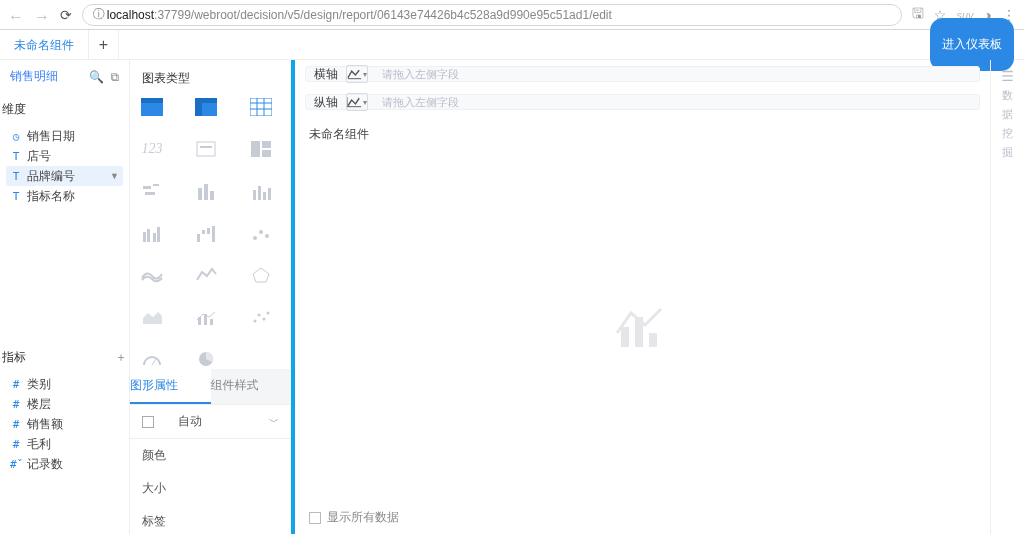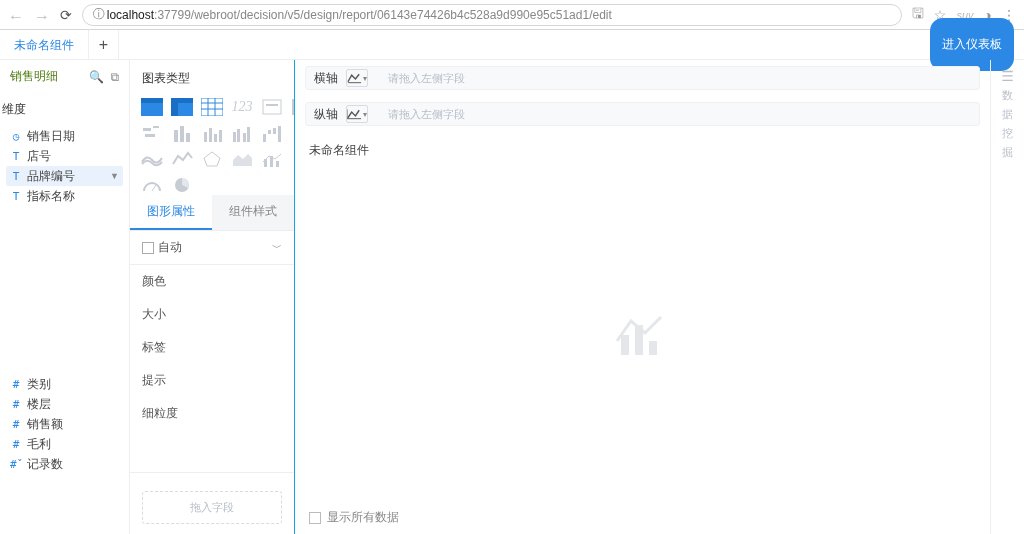--- a/index.html
+++ b/index.html
@@ -21,59 +21,59 @@
 .tab-btn{height:30px;line-height:30px;padding:0 14px;color:#2b88e4;border-right:1px solid #eee;font-size:12px}
 .add-btn{width:30px;height:30px;display:flex;align-items:center;justify-content:center;color:#555;font-size:16px;border-right:1px solid #eee;cursor:pointer}
 .right-btn{margin-left:auto;background:#2b88e4;color:#fff;padding:18px 12px;border-radius:13px;font-size:12px;cursor:pointer}
 
 
 .main{display:flex;height:474px}
 
 
 .col1{width:130px;border-right:1px solid #eee;display:flex;flex-direction:column}
 .col1 .hdr{display:flex;align-items:center;justify-content:space-between;padding:8px 10px}
-.hdr-title{color:#4d7c0f}
+.hdr-title{color:#3b82f6}
 .hdr-ico{display:flex;gap:6px;color:#888}
 .sect{padding:8px 2px;color:#333;font-weight:500;display:flex;align-items:center;justify-content:space-between}
 .dim-list,.met-list{padding:0 6px}
 .fld{display:flex;align-items:center;gap:5px;height:20px;padding:0 4px;color:#444;cursor:pointer;border-radius:2px}
 .fld.sel{background:#e9f2fc}
 .fld .ico{color:#2b88e4;font-family:monospace;font-size:11px;width:12px;text-align:center}
 .fld .caret{margin-left:auto;color:#888;font-size:9px}
 .spacer{flex:1}
 
 
-.col2{width:165px;border-right:1px solid #0ea5e9;display:flex;flex-direction:column;overflow:hidden}
+.col2{width:165px;border-right:4px solid #0ea5e9;display:flex;flex-direction:column;overflow:hidden}
 .c2-title{padding:10px 12px;color:#333}
-.chart-grid{padding:0 10px;display:grid;grid-template-columns:repeat(6,1fr);gap:6px}
+.chart-grid{padding:0 10px;display:grid;grid-template-columns:repeat(3,1fr);gap:22px}
 .ct{width:24px;height:20px;display:flex;align-items:center;justify-content:center;cursor:pointer;color:#c7ccd4}
 .ct.sel{color:#2b88e4}
 .ct.en{color:#2b88e4}
 .ct svg{width:22px;height:18px}
 .ct .num{font-family:serif;font-style:italic;font-size:14px}
 .hint{padding:8px 12px;color:#a0a8b3;font-size:11px;line-height:16px}
 .tabs{display:flex;border-bottom:1px solid #eee}
-.tabs .tab{flex:1;text-align:center;padding:8px 0;color:#888;cursor:pointer}
+.tabs .tab{flex:1;text-align:left;padding:8px 0;color:#888;cursor:pointer}
 .tabs .tab.active{color:#2b88e4;border-bottom:2px solid #2b88e4}
 .tabs .tab.inactive{background:#f4f5f7}
-.prop-row{display:flex;align-items:center;padding:8px 12px;gap:4px;color:#555;cursor:pointer}
+.prop-row{display:flex;align-items:center;padding:8px 12px;gap:24px;color:#555;cursor:pointer}
 .prop-row.h{height:34px;border-bottom:1px solid #eee}
 .prop-row .sq{width:12px;height:12px;border:1px solid #aaa;display:inline-block}
 .prop-row .car{margin-left:auto;color:#888;font-size:10px}
 .filter-sect{margin-top:auto;border-top:1px solid #eee;padding:10px 12px}
 .filter-drop{margin-top:8px;border:1px dashed #d7dbe2;text-align:center;padding:8px;color:#b8bec9;font-size:11px;border-radius:3px}
 
 
 .col3{flex:1;display:flex}
 .canvas-area{flex:1;display:flex;flex-direction:column;overflow:hidden}
 .axis-row{display:flex;align-items:center;padding:6px 10px;gap:10px}
-.axis-box{flex:1;display:flex;align-items:center;height:24px;background:#f8f9fb;border:1px solid #eef0f3;border-radius:3px;padding:0 8px;gap:8px}
+.axis-box{flex:1;display:flex;align-items:center;height:16px;background:#f8f9fb;border:1px solid #eef0f3;border-radius:3px;padding:0 8px;gap:8px}
 .axis-lbl{color:#444;font-size:12px}
 .axis-ico{width:22px;height:18px;display:flex;align-items:center;justify-content:center;color:#555;border:1px solid #d7dbe2;border-radius:2px;cursor:pointer}
-.axis-drop{color:#b8bec9;font-size:11px;margin-left:12px}
+.axis-drop{color:#b8bec9;font-size:11px;margin-left:6px}
 .comp-title{padding:10px 14px;color:#444;border-bottom:1px solid transparent}
 .canvas-body{flex:1;display:flex;align-items:center;justify-content:center}
 .placeholder{opacity:.18;color:#6f7a8c}
 .bottom-row{padding:8px 14px;color:#888;display:flex;align-items:center;gap:6px}
 .bottom-row .chk{width:12px;height:12px;border:1px solid #bbb;display:inline-block}
 
 
 .drill{width:34px;border-left:1px solid #eee;display:flex;flex-direction:column;align-items:center;padding-top:8px;gap:4px;color:#b8bec9}
 .drill .ico{font-size:14px}
 .drill .txt{font-size:11px;letter-spacing:0}
@@ -127,20 +127,24 @@
           <span class="ico">T</span>
           <span>品牌编号</span>
           <span class="caret">▼</span>
         </div>
         <div class="fld">
           <span class="ico">T</span>
           <span>指标名称</span>
         </div>
       </div>
     <div class="spacer"></div>
+    <div class="sect">
+      <span>指标</span>
+      <span style="color:#888">＋</span>
+    </div>
     <div class="met-list" id="met-list">
         <div class="fld">
           <span class="ico">#</span>
           <span>类别</span>
         </div>
         <div class="fld">
           <span class="ico">#</span>
           <span>楼层</span>
         </div>
         <div class="fld">

